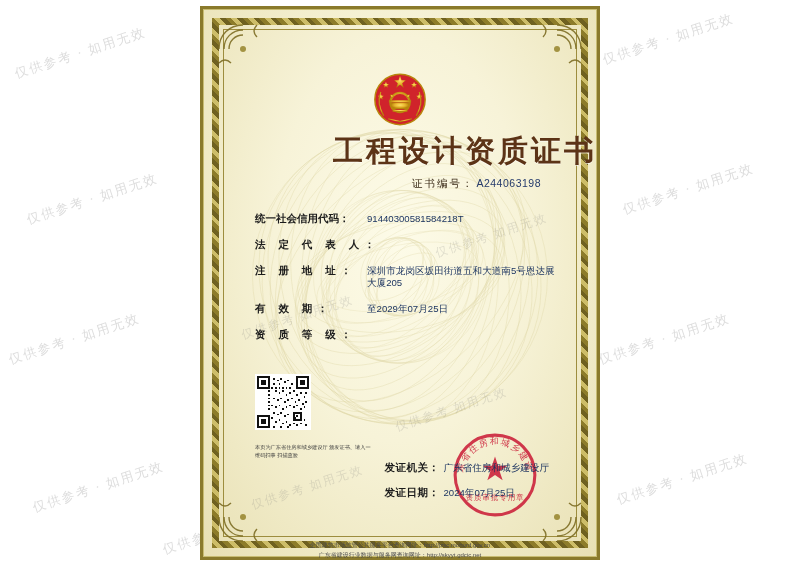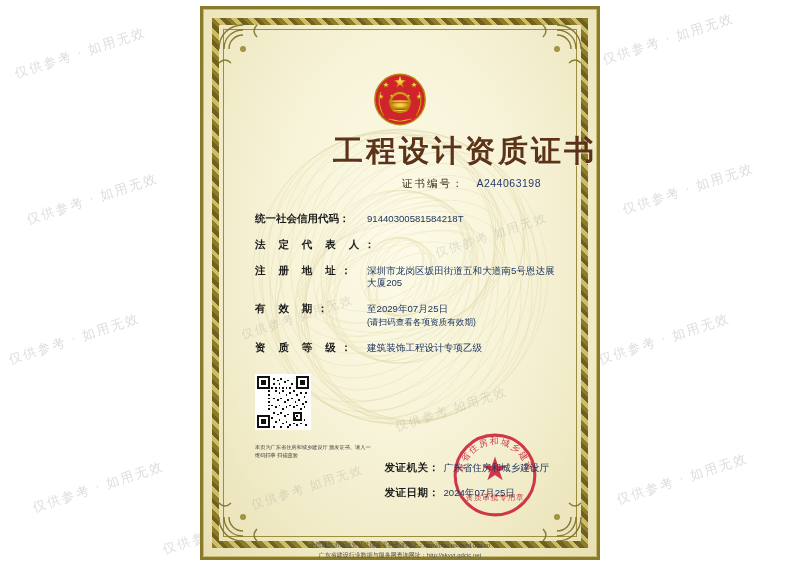--- a/index.html
+++ b/index.html
@@ -95,21 +95,21 @@
 
   .cert-no {
     position: absolute;
     right: 56px;
     top: 168px;
     font-size: 10.5px;
     color: #3a2a16;
     letter-spacing: .5px;
   }
   .cert-no .label { letter-spacing: 2px; }
-  .cert-no .value { color: #243a6b; margin-left: 12px; }
+  .cert-no .value { color: #243a6b; margin-left: 2px; }
 
   
   .fields {
     position: absolute;
     left: 52px;
     top: 203px;
     width: 300px;
     font-size: 10.5px;
     color: #111;
   }
@@ -406,27 +406,25 @@
 
       <div class="field-row">
         <div class="field-label spaced">注 册 地 址：</div>
         <div class="field-value">深圳市龙岗区坂田街道五和大道南5号恩达展大厦205</div>
       </div>
 
       <div class="field-row">
         <div class="field-label spaced">有 效 期：</div>
         <div class="field-value">
           <span>至2029年07月25日</span>
-          <span class="sub">(请扫码查看各项资质有效期)</span>
         </div>
       </div>
 
       <div class="field-row">
         <div class="field-label spaced">资 质 等 级：</div>
-        <div class="field-value">建筑装饰工程设计专项乙级</div>
       </div>
 
     </div>
 
     <div class="qr">
       <svg viewBox="0 0 29 29" width="52" height="52" shape-rendering="crispEdges">
         <rect width="29" height="29" fill="#ffffff"></rect>
         <g fill="#111111">
 
           <rect x="0" y="0" width="7" height="1"></rect>

